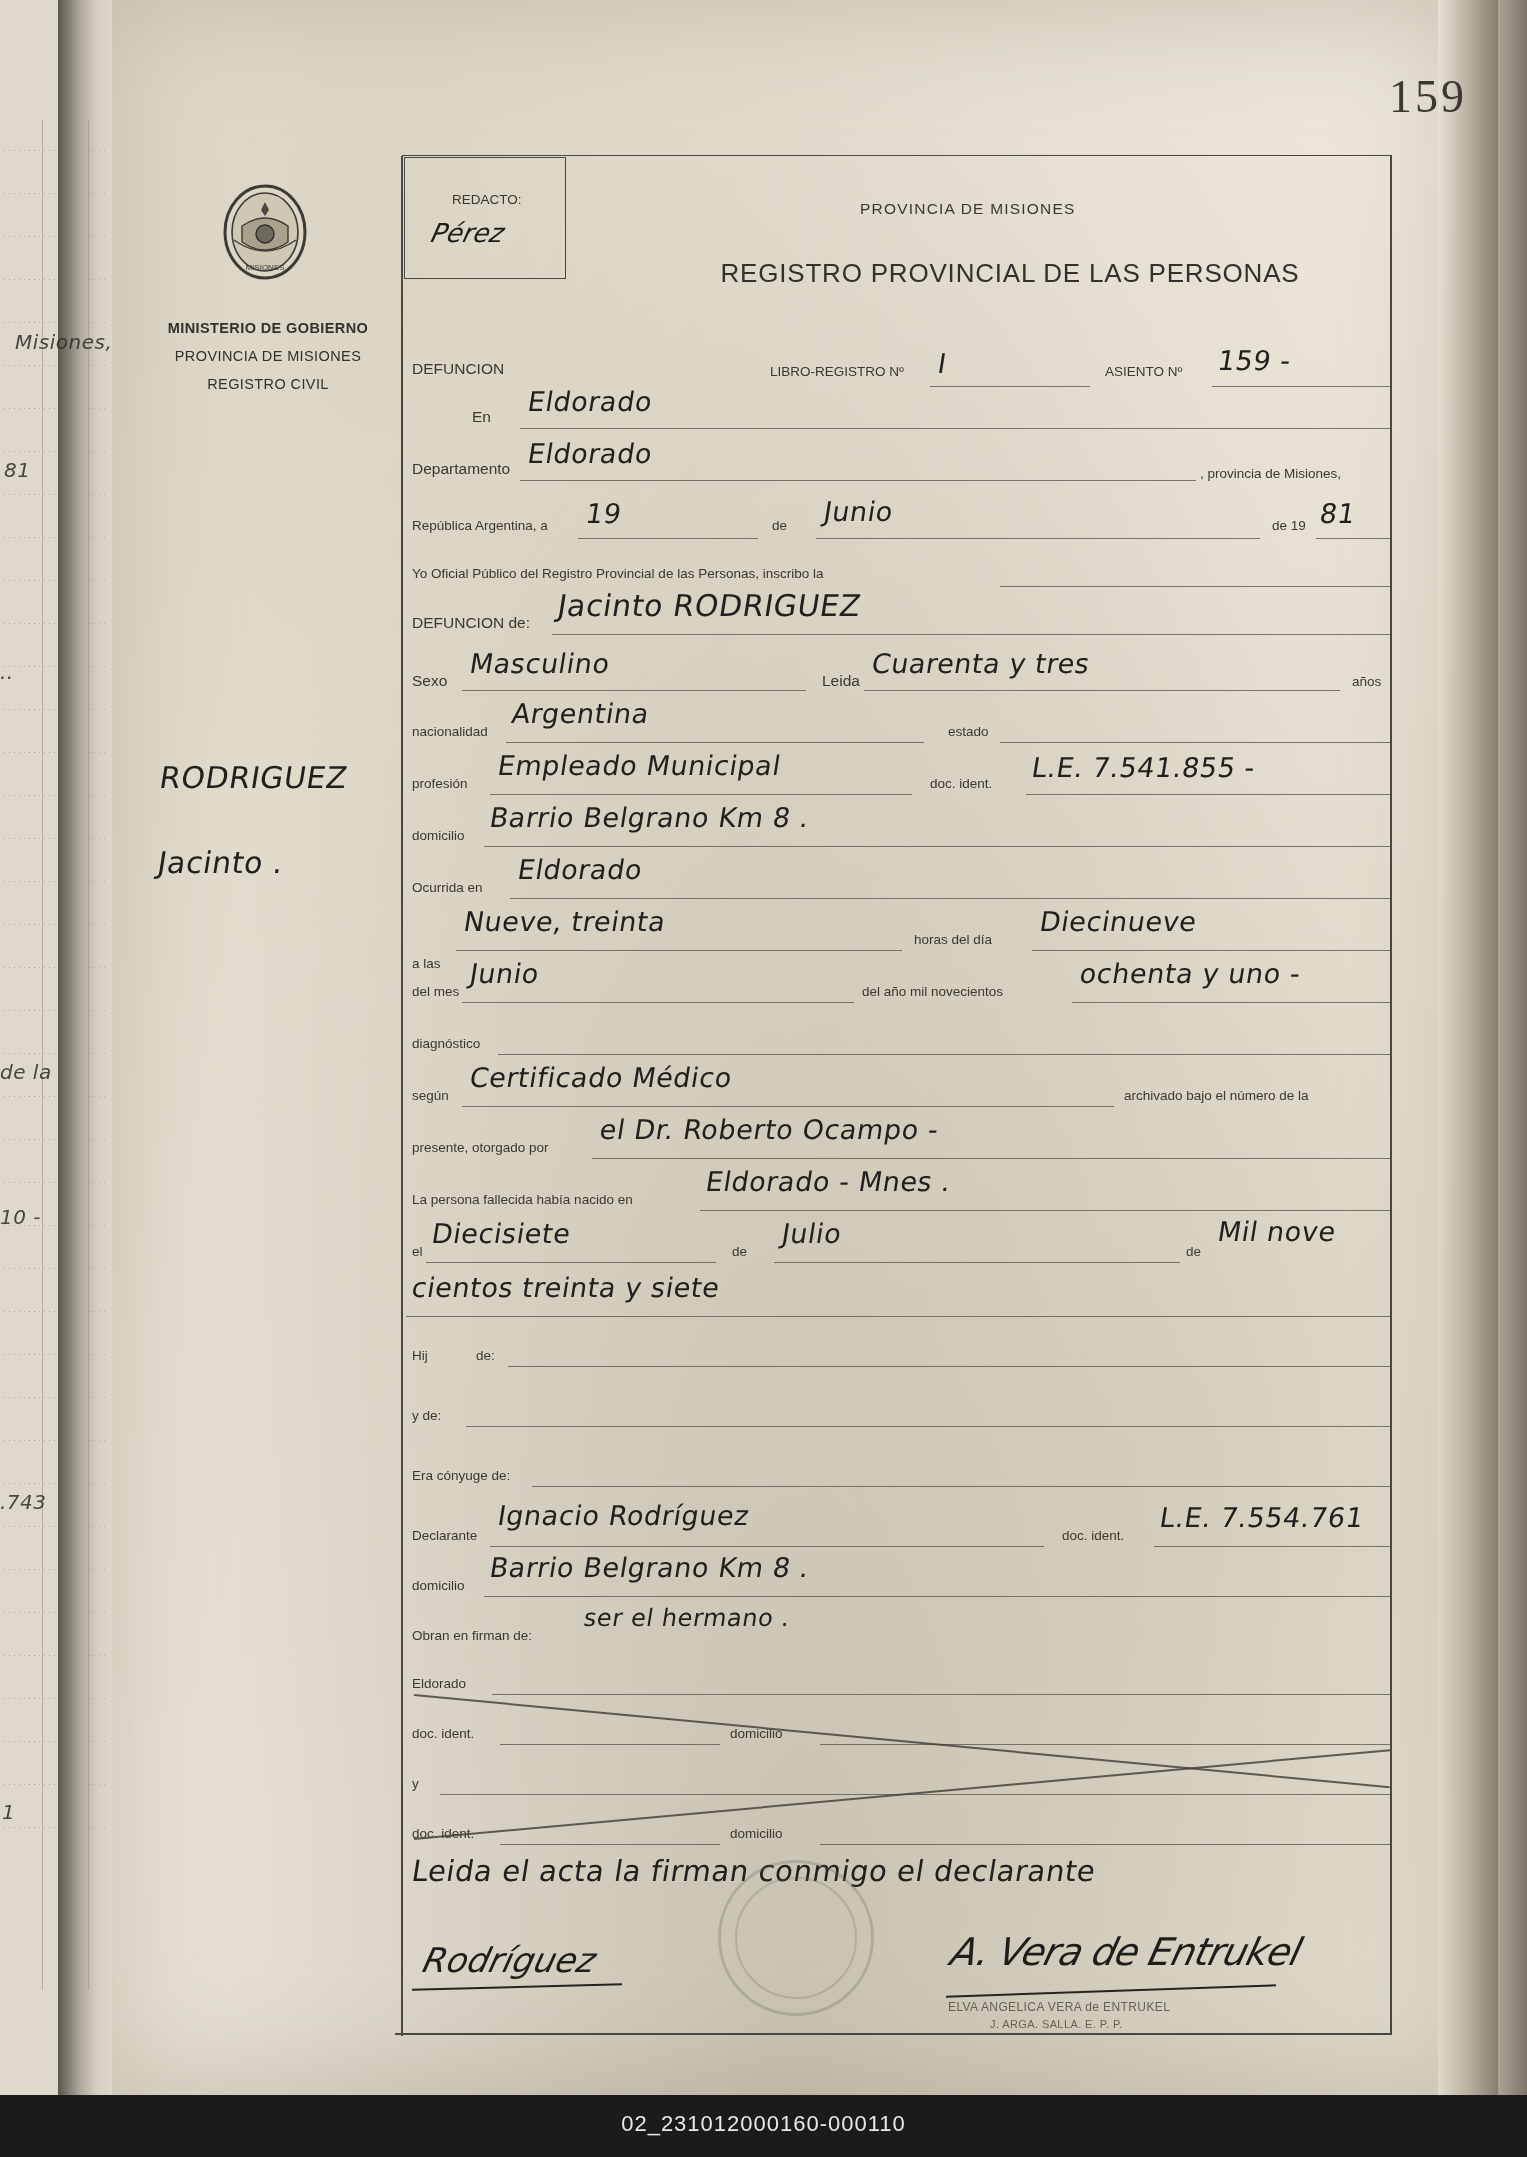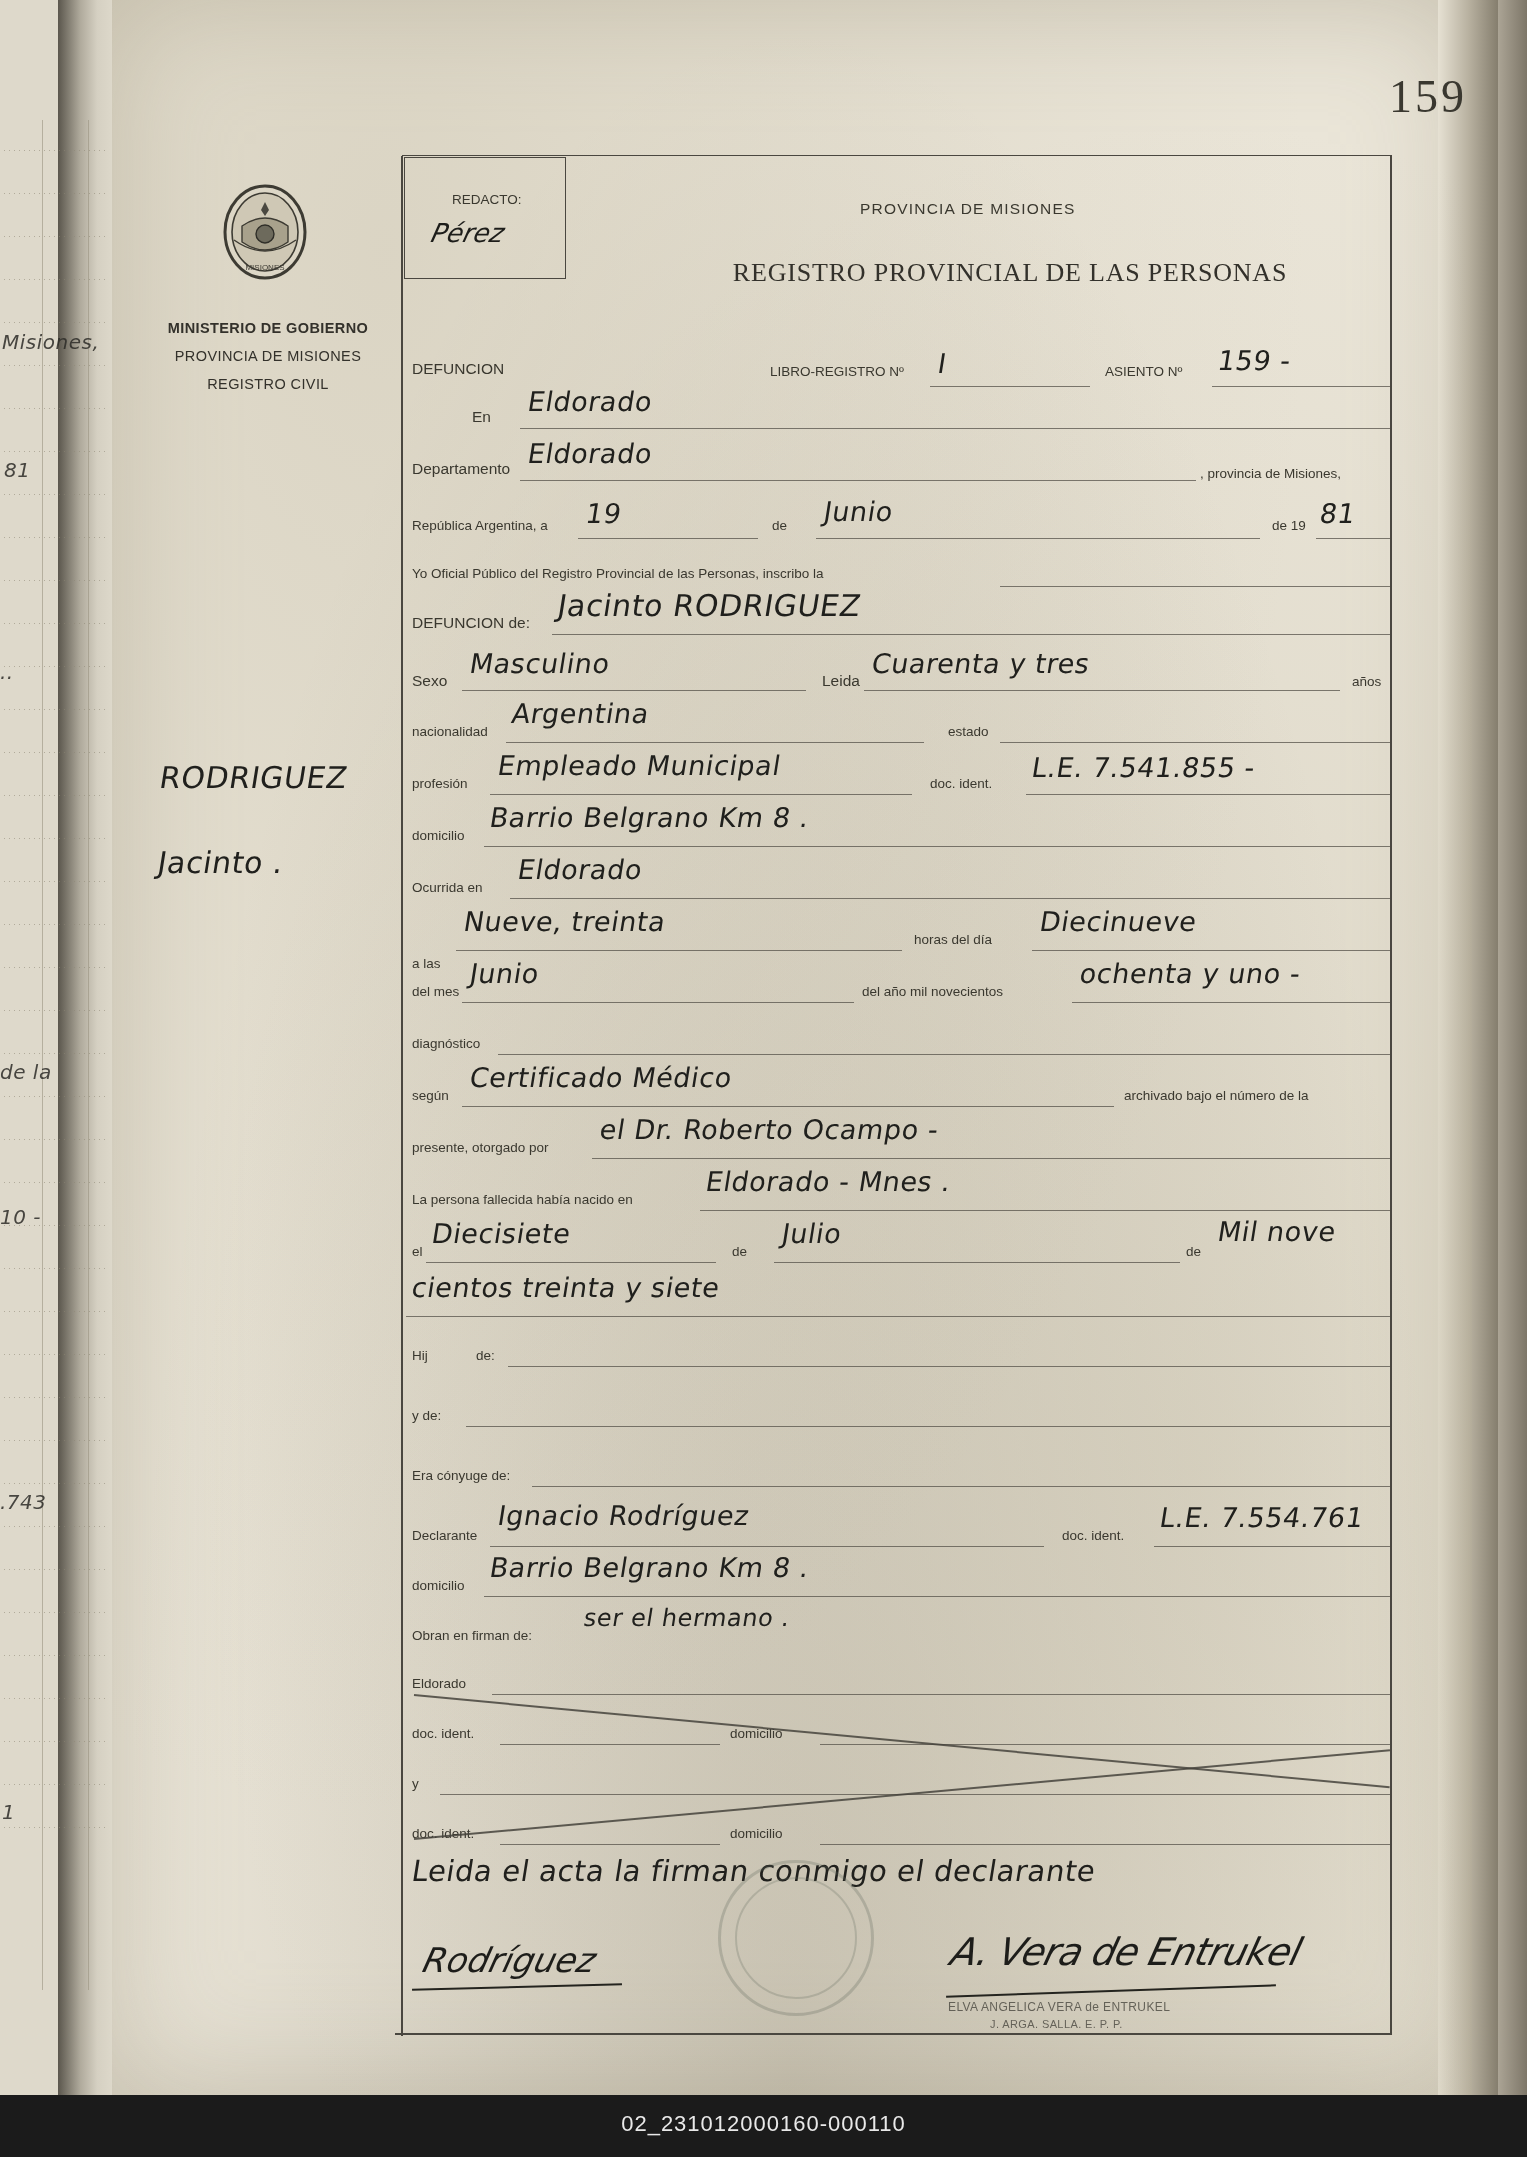--- a/index.html
+++ b/index.html
@@ -129,21 +129,21 @@
       <div class="dots" style="top: 1505px;"></div>
       <div class="dots" style="top: 1548px;"></div>
       <div class="dots" style="top: 1591px;"></div>
       <div class="dots" style="top: 1634px;"></div>
       <div class="dots" style="top: 1677px;"></div>
     </div>
   <div class="left-vline" style="left:42px"></div>
   <div class="left-vline" style="left:88px"></div>
   <div class="left-hand" style="left:4px;top:458px">81</div>
   <div class="left-hand" style="left:0px;top:462px;opacity:0"></div>
-  <div class="left-hand" style="left:2px;top:330px">Misiones,</div>
+  <div class="left-hand" style="left:15px;top:330px">Misiones,</div>
   <div class="left-hand" style="left:0px;top:660px">..</div>
   <div class="left-hand" style="left:0px;top:1060px">de la</div>
   <div class="left-hand" style="left:0px;top:1205px">10 -</div>
   <div class="left-hand" style="left:0px;top:1490px">.743</div>
   <div class="left-hand" style="left:2px;top:1800px">1</div>
 
   <div class="pagenum">159</div>
 
   <div class="crest">
     <svg width="86" height="106" viewBox="0 0 86 106">
@@ -166,21 +166,21 @@
 
   <div class="form-box"></div>
   <div class="form-right"></div>
   <div class="form-bottom"></div>
   <div class="redacto-box"></div>
 
   <div class="pt small" style="position:absolute;left:452px;top:192px">REDACTO:</div>
   <div class="sig" style="left:432px;top:218px;font-size:26px">Pérez</div>
 
   <div class="pt" style="position:absolute;left:860px;top:200px;letter-spacing:1.2px">PROVINCIA DE MISIONES</div>
-  <div style="position:absolute;left:660px;top:258px;width:700px;text-align:center;font-family:Liberation Serif, serif;font-size:26px;color:#33312b;letter-spacing:.8px">REGISTRO PROVINCIAL DE LAS PERSONAS</div>
+  <div style="position:absolute;left:660px;top:258px;width:700px;text-align:center;font-family:Liberation Sans, sans-serif;font-size:26px;color:#33312b;letter-spacing:.8px">REGISTRO PROVINCIAL DE LAS PERSONAS</div>
 
   <div class="pt" style="position:absolute;left:412px;top:360px">DEFUNCION</div>
   <div class="pt small" style="position:absolute;left:770px;top:364px">LIBRO-REGISTRO Nº</div>
   <div class="hw" style="position:absolute;left:938px;top:348px">I</div>
   <div class="field-line" style="left:930px;top:386px;width:160px"></div>
   <div class="pt small" style="position:absolute;left:1105px;top:364px">ASIENTO Nº</div>
   <div class="hw" style="position:absolute;left:1218px;top:345px">159 -</div>
   <div class="field-line" style="left:1212px;top:386px;width:178px"></div>
 
   <div class="pt" style="position:absolute;left:472px;top:408px">En</div>

